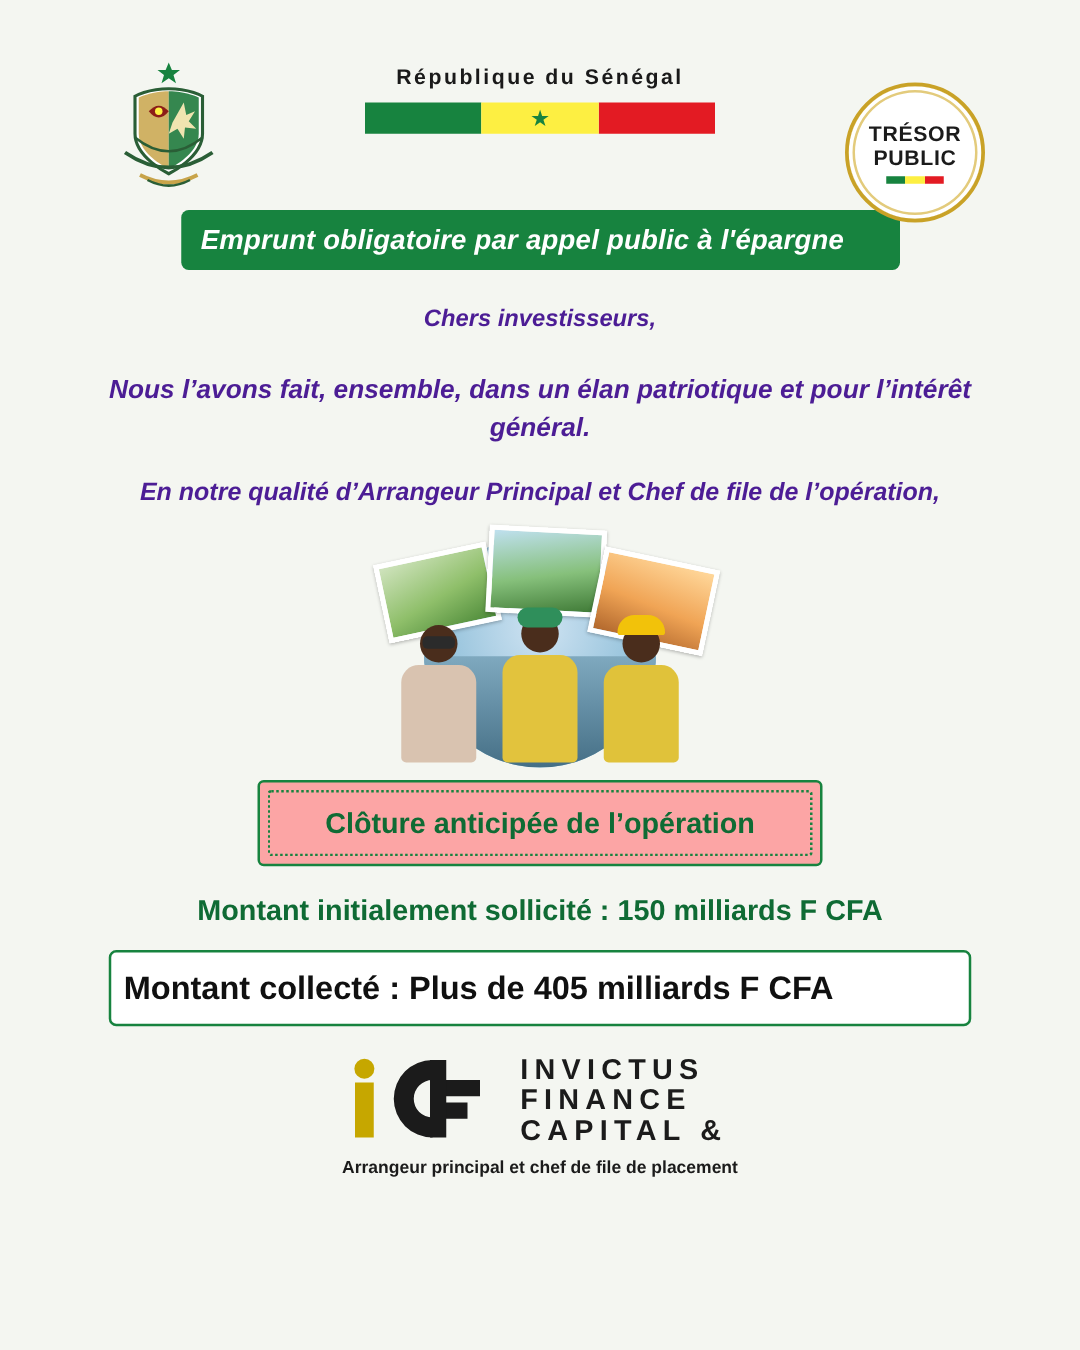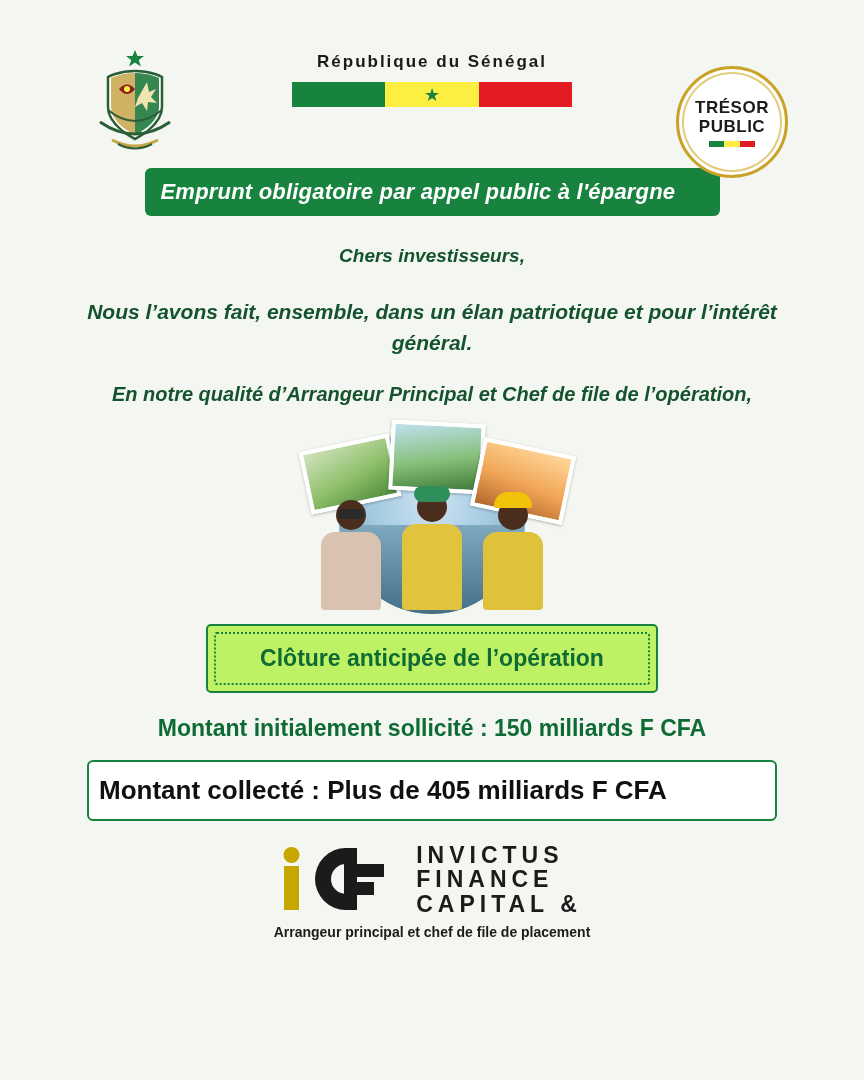--- a/index.html
+++ b/index.html
@@ -133,21 +133,21 @@
   
   .letter {
     margin: 26px auto 0;
     width: 720px;
     text-align: center;
   }
   .letter p {
     margin: 0 0 22px;
     font-style: italic;
     font-weight: 700;
-    color: #14532d;
+    color: #4c1d95;
     font-size: 20px;
     line-height: 1.48;
   }
   .letter p.salutation { font-size: 19px; margin-bottom: 26px; }
   .letter p.para1 { font-size: 21px; }
   .letter p.para2 { font-size: 20px; margin-bottom: 6px; }
 
   
   .collage {
     margin: 10px auto 0;
@@ -245,21 +245,21 @@
   }
 
   
   .closure {
     margin: 14px auto 0;
     width: 452px;
     border: 2px solid #17833f;
     border-radius: 5px;
     padding: 6px;
     box-sizing: border-box;
-    background: #bef264;
+    background: #fca5a5;
   }
   .closure-inner {
     border: 2px dotted #17833f;
     border-radius: 3px;
     padding: 11px 8px;
     text-align: center;
   }
   .closure-text {
     color: #0f6b34;
     font-size: 23px;

